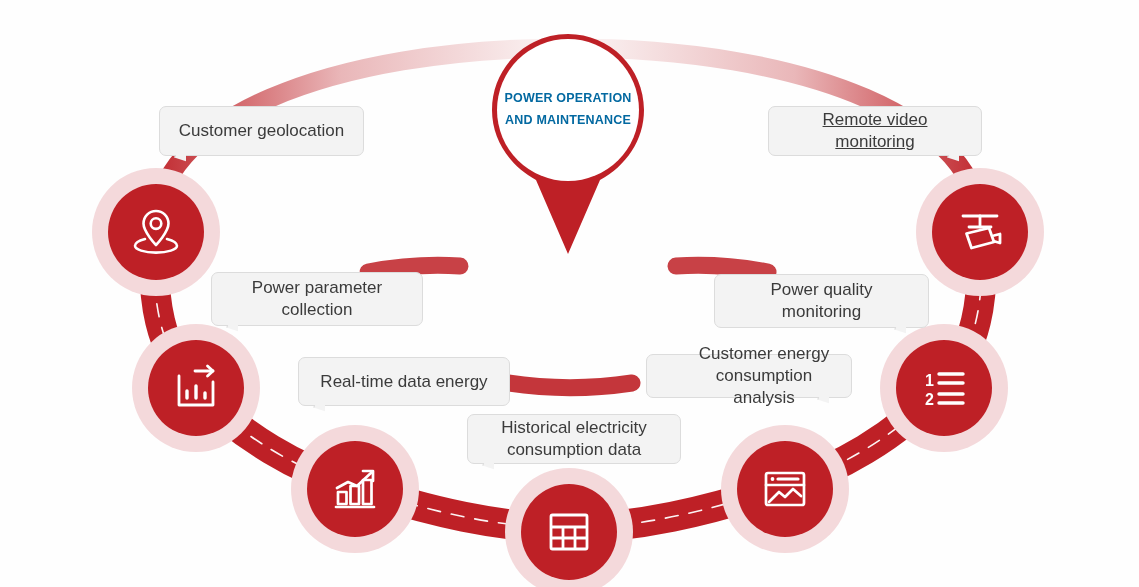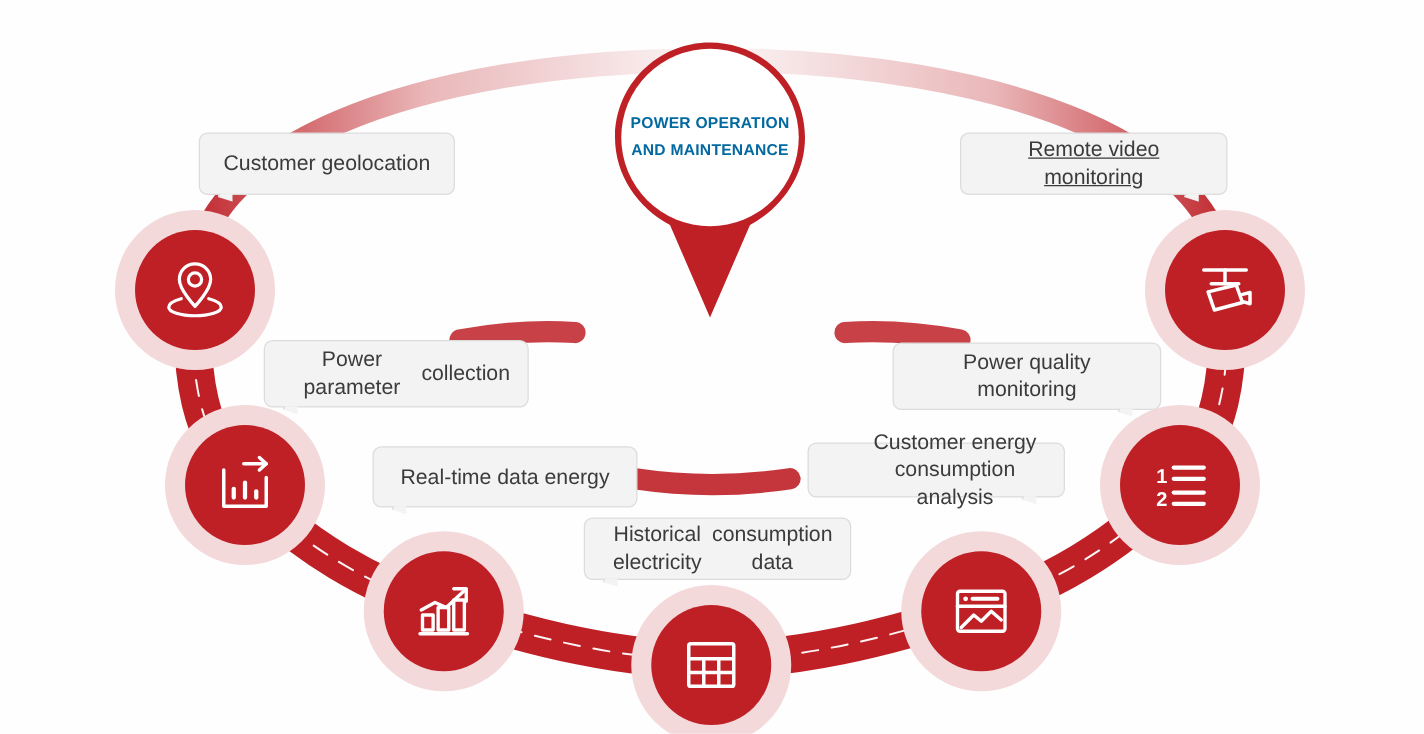--- a/index.html
+++ b/index.html
@@ -176,32 +176,32 @@
         <path d="M41,30.5 L47,29 L47,38 L42,36.5"></path>
       </g>
     </svg>
   </div>
 
   <div class="label" style="left:159px;top:106px;width:205px;height:50px;">
     <span>Customer geolocation</span>
     <span class="tail tail-bl"></span>
   </div>
 
-  <div class="label" style="left:211px;top:272px;width:212px;height:54px;flex-direction:row;">
+  <div class="label" style="left:211px;top:272px;width:212px;height:54px;flex-direction:column;">
     <span>Power parameter</span>
     <span>collection</span>
     <span class="tail tail-bl"></span>
   </div>
 
   <div class="label" style="left:298px;top:357px;width:212px;height:49px;">
     <span>Real-time data energy</span>
     <span class="tail tail-bl"></span>
   </div>
 
-  <div class="label" style="left:467px;top:414px;width:214px;height:50px;flex-direction:row;">
+  <div class="label" style="left:467px;top:414px;width:214px;height:50px;flex-direction:column;">
     <span>Historical electricity</span>
     <span>consumption data</span>
     <span class="tail tail-bl"></span>
   </div>
 
   <div class="label" style="left:646px;top:354px;width:206px;height:44px;flex-direction:column;padding-left:44px;">
     <span>Customer energy</span>
     <span>consumption analysis</span>
     <span class="tail tail-br"></span>
   </div>

